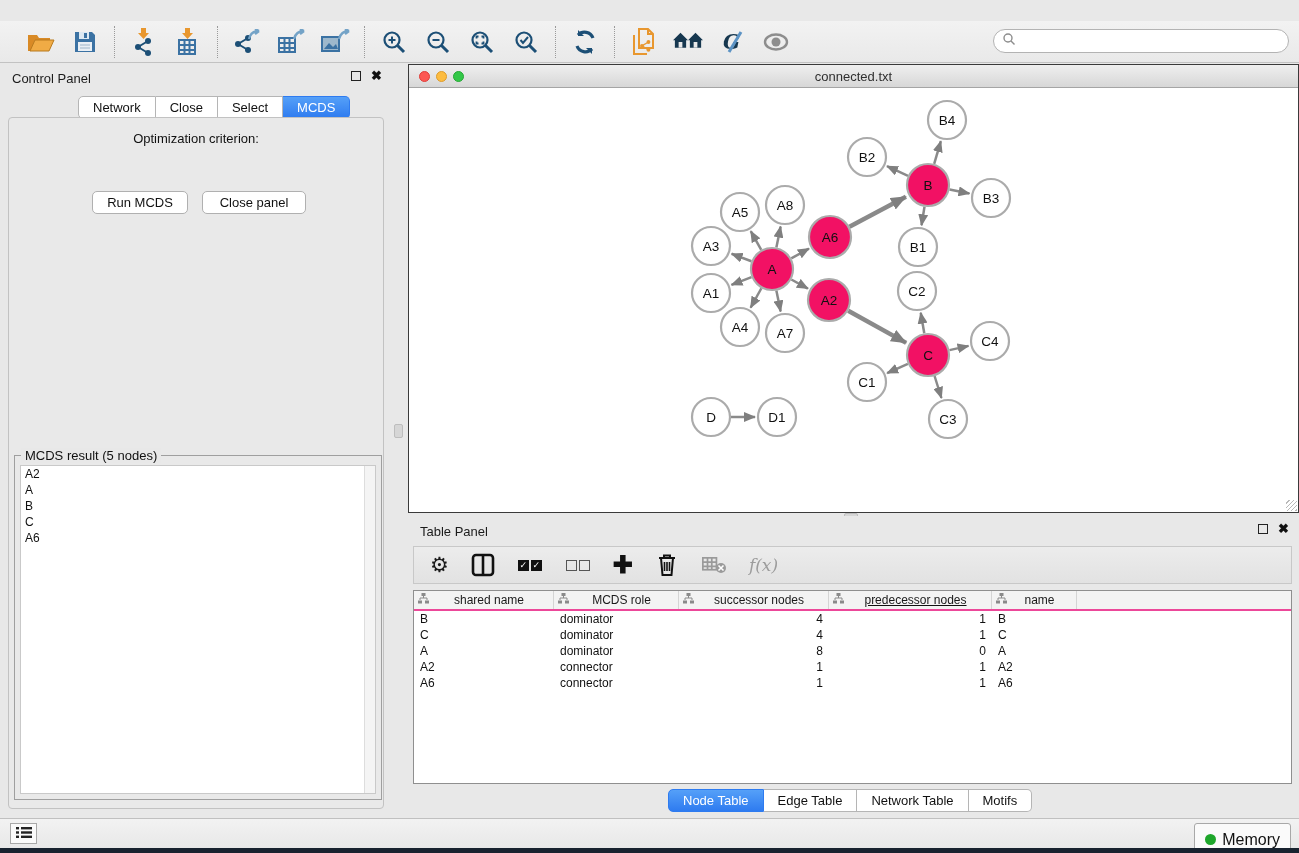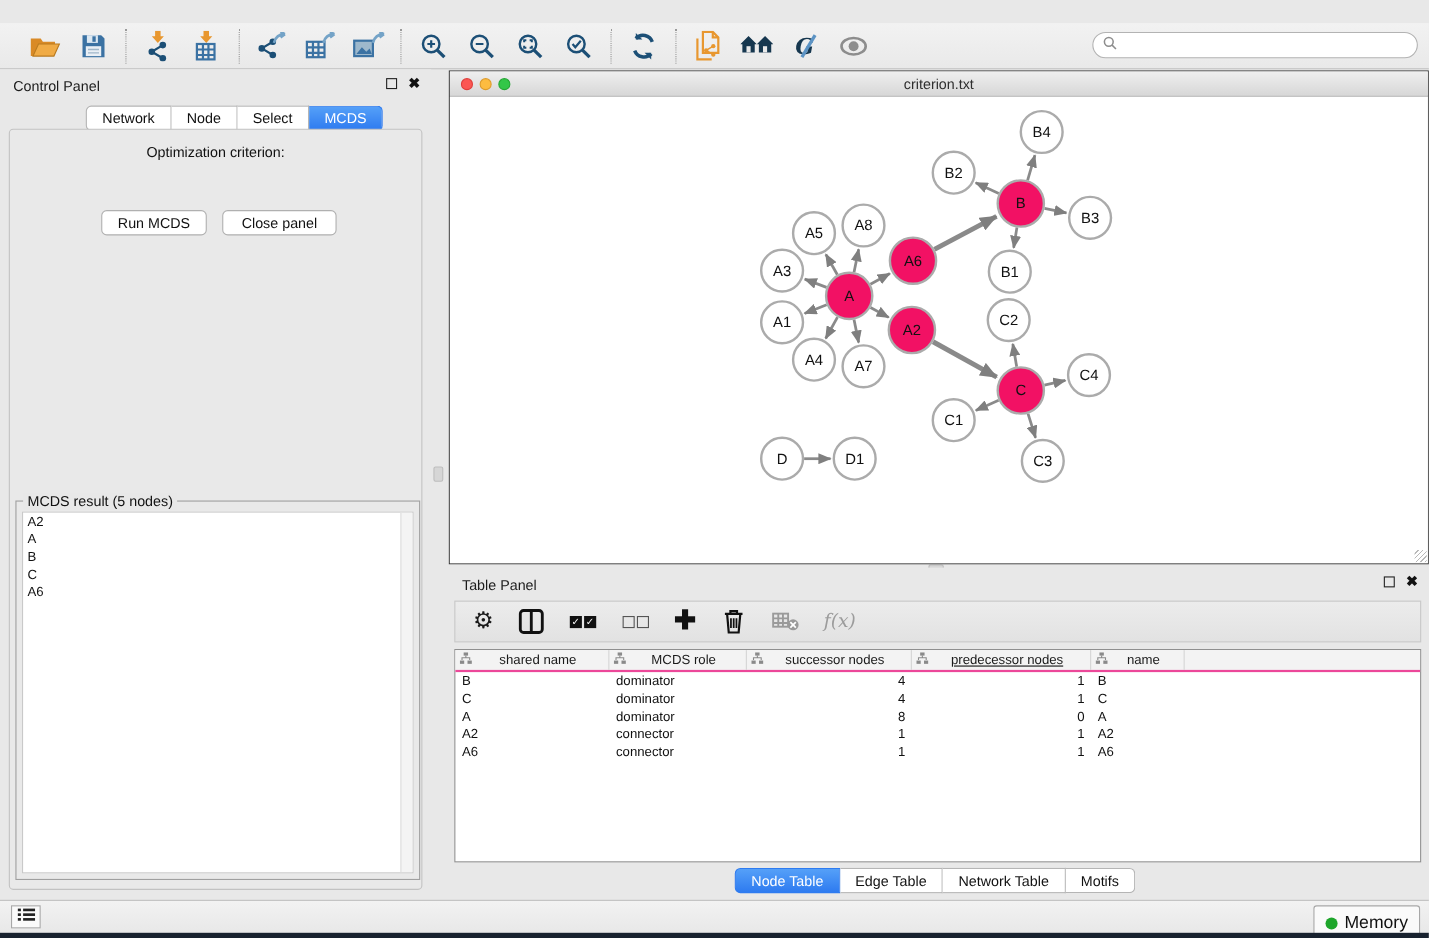--- a/index.html
+++ b/index.html
@@ -302,21 +302,21 @@
   <div class="control-panel">
     <div class="panel-titlebar">
       <span class="panel-title">Control Panel</span>
       <span class="panel-ctls">
         <span class="float-ico"></span>
         <span class="close-ico">✖</span>
       </span>
     </div>
     <div class="seg cp-tabs" id="cp-tabs">
         <div class="seg-btn">Network</div>
-        <div class="seg-btn">Node</div>
+        <div class="seg-btn">Close</div>
         <div class="seg-btn">Select</div>
         <div class="seg-btn active">MCDS</div>
       </div>
     <div class="cp-body"></div>
     <div class="opt-label">Optimization criterion:</div>
     <div class="cp-btn" style="left:92px; width:96px;">Run MCDS</div>
     <div class="cp-btn" style="left:202px; width:104px;">Close panel</div>
     <div class="groupbox">
       <span class="legend">MCDS result (5 nodes)</span>
       <div class="result-list" id="result-list">
@@ -331,21 +331,21 @@
   </div>
 
   <div class="vsplit-grip"></div>
   <div class="hsplit-grip"></div>
 
   <div class="net-window">
     <div class="net-titlebar">
       <span class="net-tl" style="left:10px; background:#fc5753; border:1px solid #df3e3a;"></span>
       <span class="net-tl" style="left:27px; background:#fdbc40; border:1px solid #de9c2b;"></span>
       <span class="net-tl" style="left:44px; background:#33c748; border:1px solid #24a834;"></span>
-      <div class="title">criterion.txt</div>
+      <div class="title">connected.txt</div>
     </div>
     <div class="net-canvas">
       <svg id="graph-svg" width="889" height="424">
           <defs>
             <marker id="arr" markerUnits="userSpaceOnUse" markerWidth="12" markerHeight="10" refX="11" refY="5" orient="auto">
               <path d="M0,0L12,5L0,10Z" fill="#7f7f7f"></path>
             </marker>
             <marker id="arrBig" markerUnits="userSpaceOnUse" markerWidth="16" markerHeight="13" refX="15" refY="6.5" orient="auto">
               <path d="M0,0L16,6.5L0,13Z" fill="#7f7f7f"></path>
             </marker>

